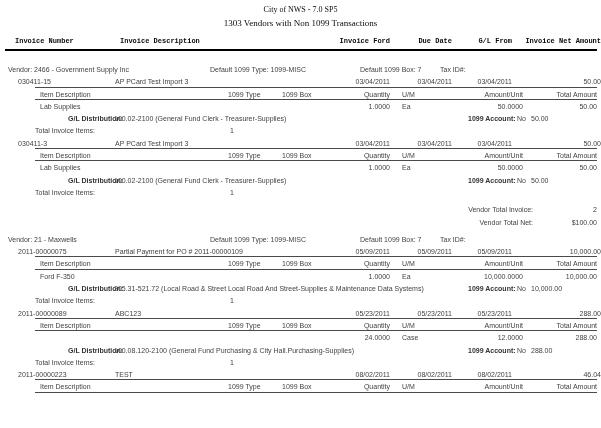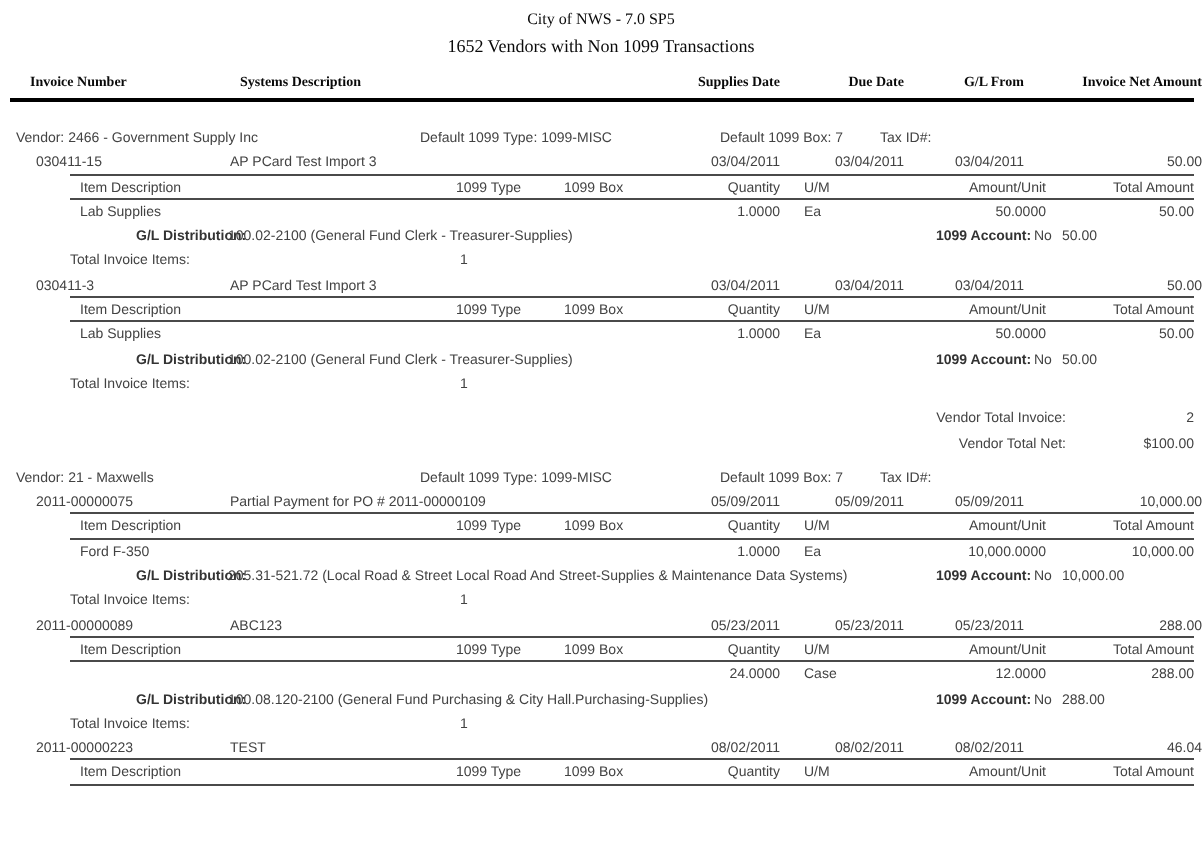--- a/index.html
+++ b/index.html
@@ -3,21 +3,21 @@
 <meta charset="utf-8">
 <style>
   *{margin:0;padding:0;box-sizing:border-box}
   html,body{width:601px;height:428px}
   body{background:#fff;font-family:"Liberation Sans",sans-serif;color:#424242;overflow:hidden}
   .hdr{text-align:center;font-family:"Liberation Serif",serif;font-weight:normal;color:#0a0a0a}
   .company{padding-top:5px;font-size:8px;line-height:10px}
   .title{font-size:17px;line-height:20px;padding-top:3px}
   .subtitle{font-size:9px;line-height:11px;padding-top:3px}
   .range{font-size:8px;line-height:10px;padding-top:2px}
-  .colhdr{position:relative;height:11px;margin-top:8px;font-family:Liberation Serif, serif;font-weight:bold;font-size:7px;color:#0a0a0a}
+  .colhdr{position:relative;height:11px;margin-top:8px;font-family:Liberation Mono, monospace;font-weight:bold;font-size:7px;color:#0a0a0a}
   .rule{height:2px;background:#000;margin:1px 4px 0 5px}
   .rows{padding-top:13px;font-size:7px}
   .row{position:relative;height:12.3px;line-height:12px}
   .cell{position:absolute;top:0;white-space:nowrap}
   .b{font-weight:bold;color:#333}
   .uline::after{content:"";position:absolute;left:35px;right:4px;bottom:1px;border-bottom:1px solid #4a4a4a}
   .mt{margin-top:5px}
   .h-invnum{left:15px}.h-invdesc{left:120px}
   .c-invnum{left:18px}.c-invdesc{left:115px}
   .r-invdate{right:211px}.r-duedate{right:149px}.r-gldate{right:89px}.r-net{right:0}
@@ -26,26 +26,26 @@
   .gl-label{left:68px}.gl-text{left:114px}.acct-label{left:468px}.acct-val{left:517px}.gl-amt{left:531px}
   .tii-label{left:35px}.tii-val{left:230px}
   .vt-label{right:68px}.vt-val{right:4px}
 </style>
 </head>
 <body>
 
 <div class="report">
 
   <div class="hdr company">City of NWS - 7.0 SP5</div>
-  <div class="hdr subtitle">1652 Vendors with Non 1099 Transactions</div>
+  <div class="hdr subtitle">1303 Vendors with Non 1099 Transactions</div>
 
   <div class="colhdr">
     <span class="cell h-invnum">Invoice Number</span>
-    <span class="cell h-invdesc">Systems Description</span>
-    <span class="cell r-invdate">Supplies Date</span>
+    <span class="cell h-invdesc">Invoice Description</span>
+    <span class="cell r-invdate">Invoice Ford</span>
     <span class="cell r-duedate">Due Date</span>
     <span class="cell r-gldate">G/L From</span>
     <span class="cell r-net">Invoice Net Amount</span>
   </div>
   <div class="rule"></div>
 
   <div class="rows">
 
     <div class="row">
       <span class="cell v-name">Vendor: 2466 - Government Supply Inc</span>

